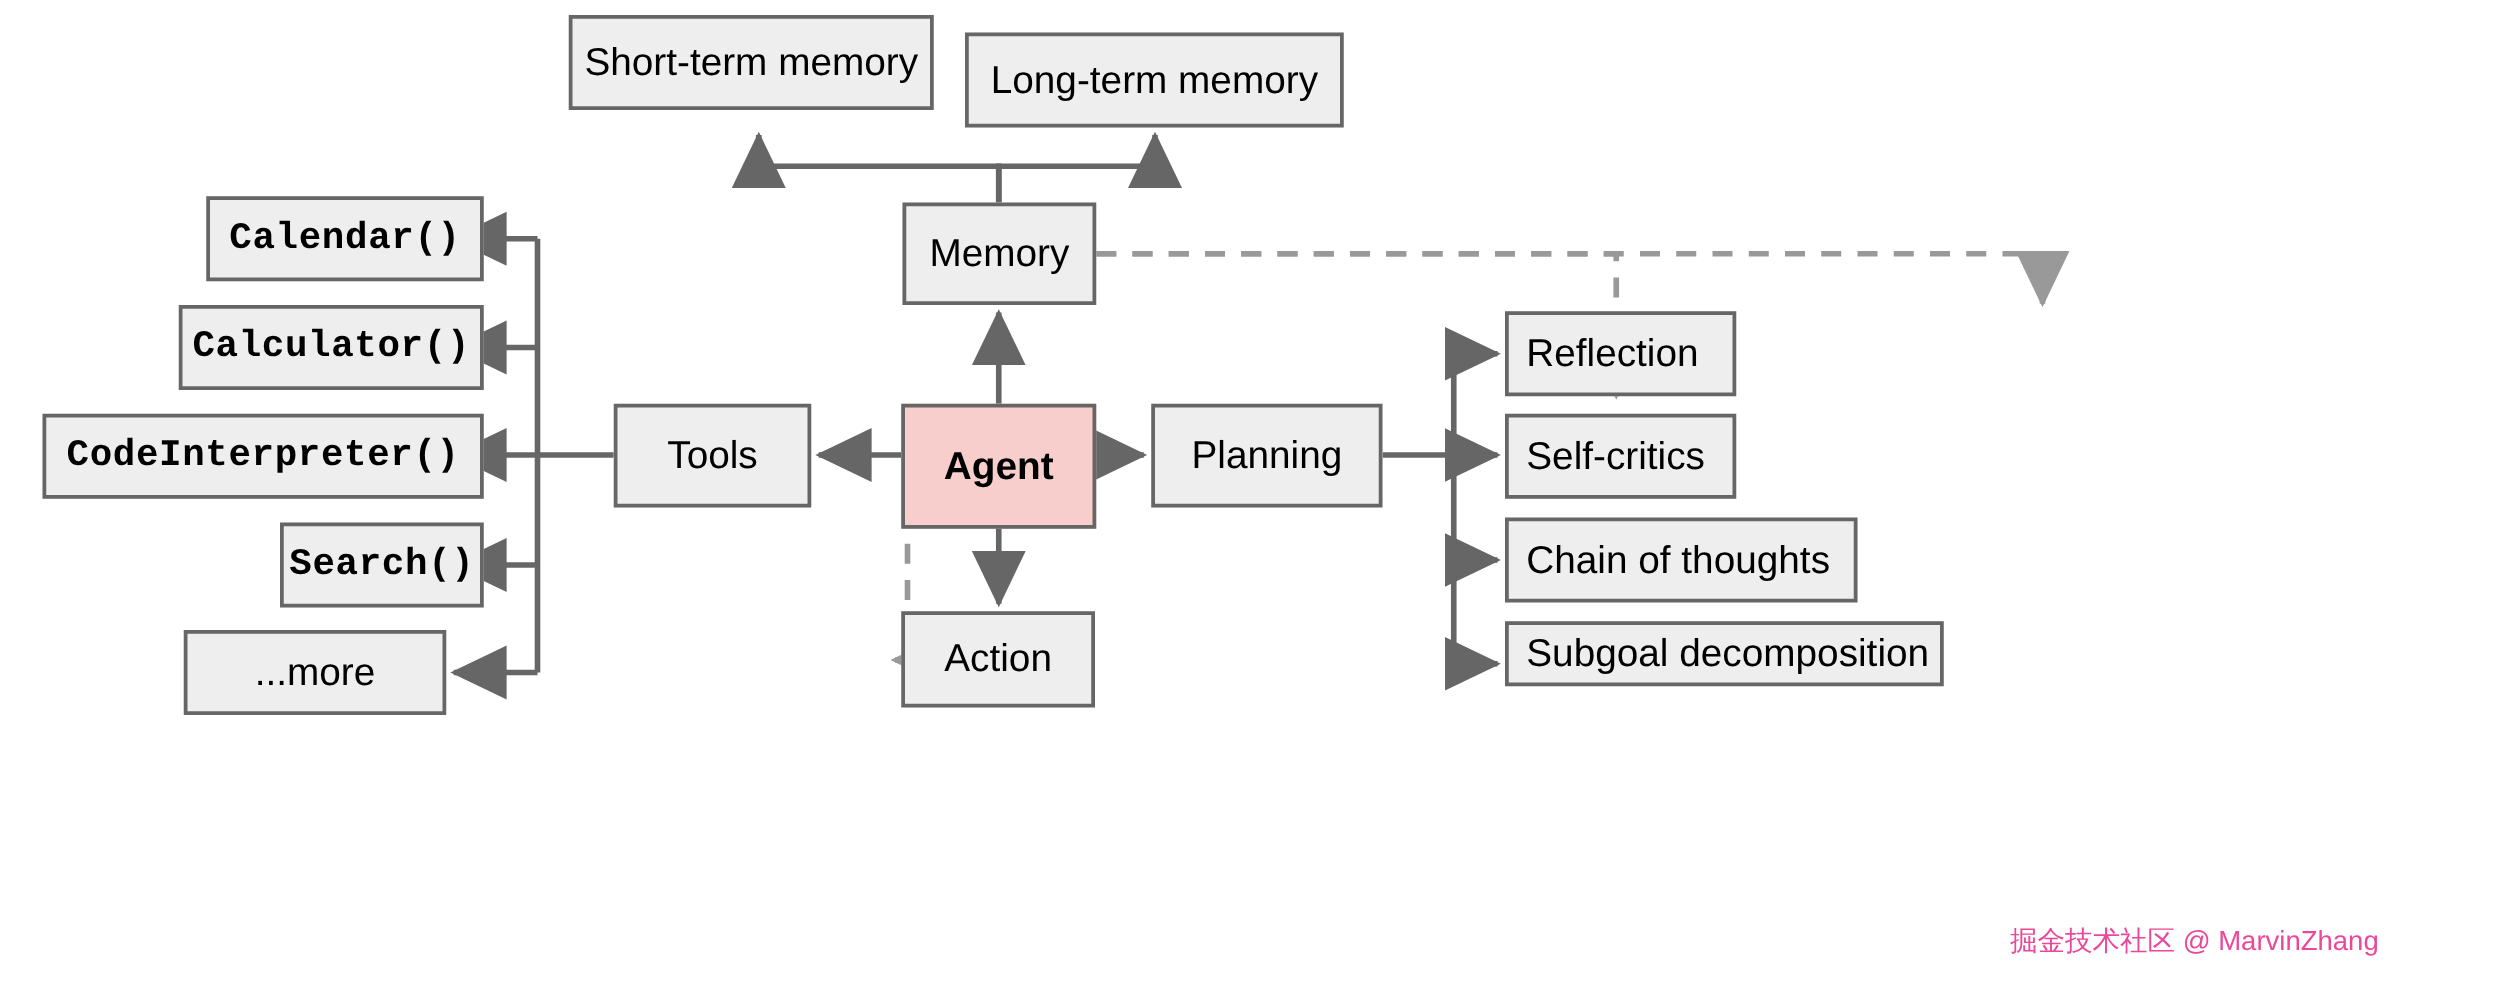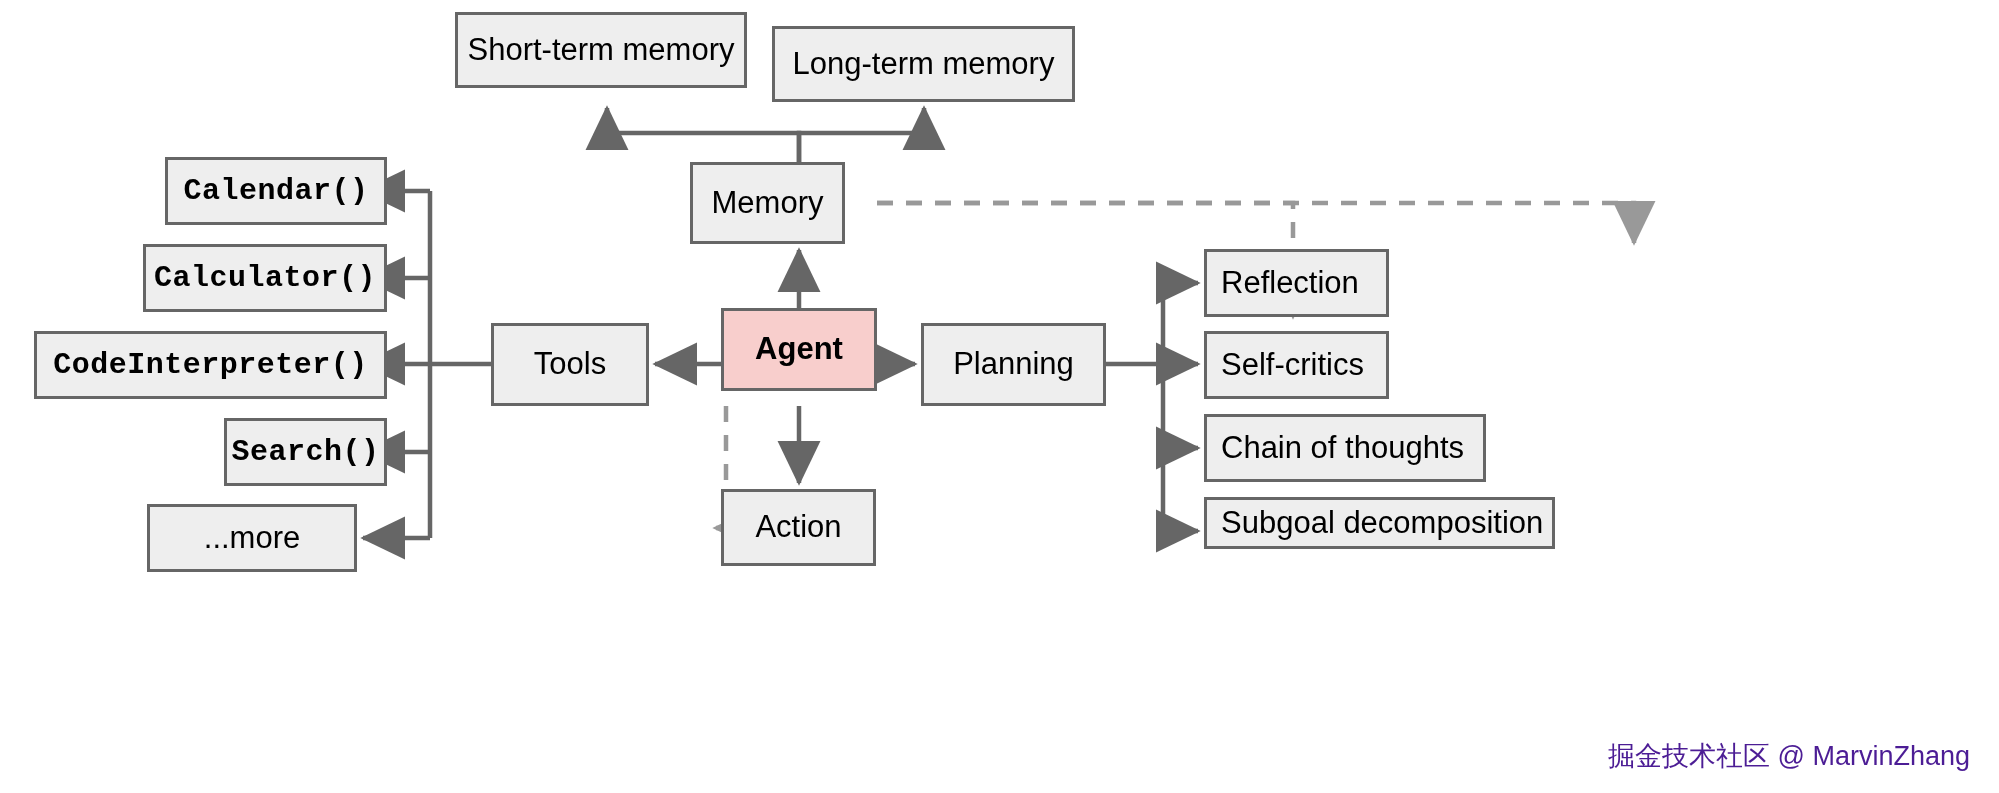--- a/index.html
+++ b/index.html
@@ -45,23 +45,23 @@
     font-size: 30px;
     letter-spacing: 0.5px;
     margin-left: 30px;
   }
   .node.accent {
     background: #f8cecc;
     font-weight: bold;
   }
   .watermark {
     position: absolute;
-    color: #4c1d95;
+    color: #ec4899;
     font-family: "Liberation Sans", sans-serif;
-    font-size: 27px;
+    font-size: 22px;
     white-space: nowrap;
     z-index: 6;
   }
 </style>
 </head>
 <body>
 
 <div id="canvas">
 
   <svg id="edges" viewBox="0 0 1999 793" xmlns="http://www.w3.org/2000/svg">
@@ -113,29 +113,29 @@
   </svg>
 
   <div class="node" style="left:455px; top:12px; width:292px; height:76px;">
     <span>Short-term memory</span>
   </div>
 
   <div class="node" style="left:772px; top:26px; width:303px; height:76px;">
     <span>Long-term memory</span>
   </div>
 
-  <div class="node" style="left:690px; top:162px; width:155px; height:82px;">
+  <div class="node" style="left:722px; top:162px; width:155px; height:82px;">
     <span>Memory</span>
   </div>
 
   <div class="node" style="left:491px; top:323px; width:158px; height:83px;">
     <span>Tools</span>
   </div>
 
-  <div class="node accent" style="left:721px; top:308px; width:156px; height:83px;">
+  <div class="node accent" style="left:721px; top:323px; width:156px; height:100px;">
     <span>Agent</span>
   </div>
 
   <div class="node" style="left:921px; top:323px; width:185px; height:83px;">
     <span>Planning</span>
   </div>
 
   <div class="node" style="left:721px; top:489px; width:155px; height:77px;">
     <span>Action</span>
   </div>

